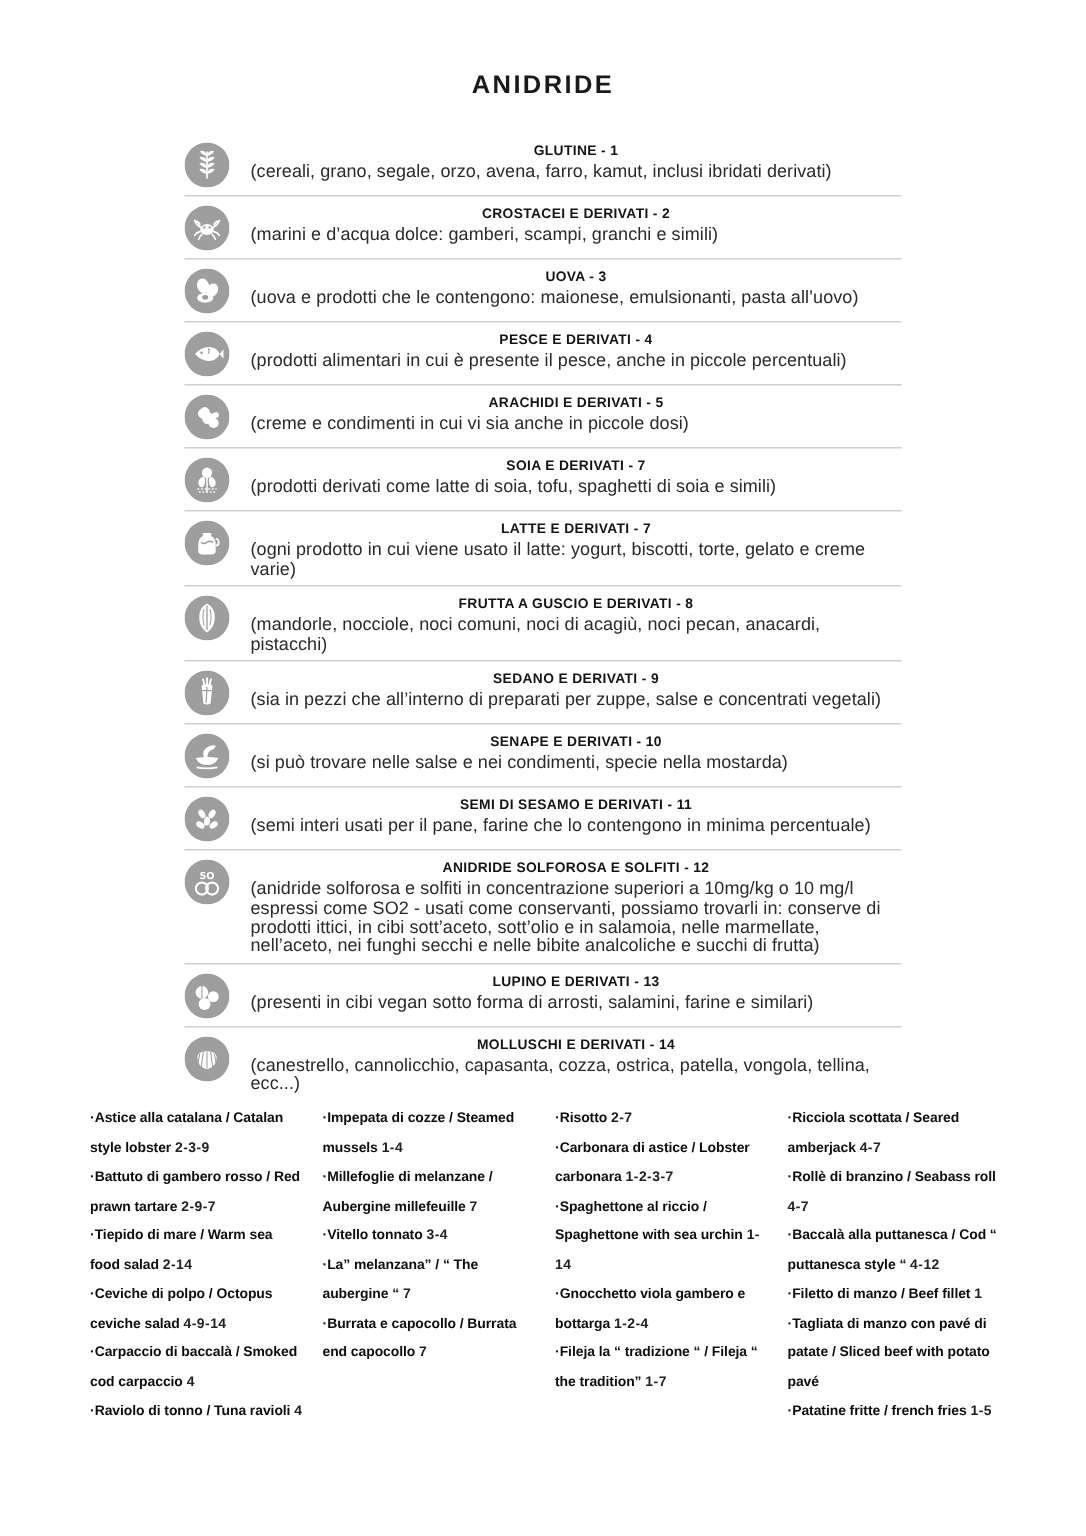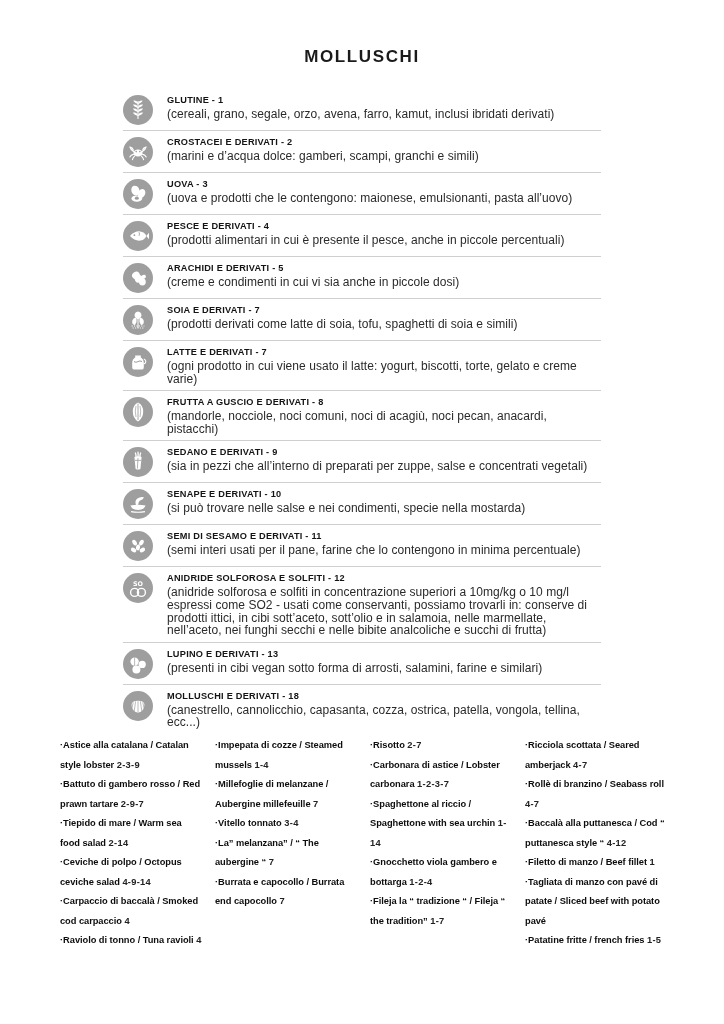--- a/index.html
+++ b/index.html
@@ -49,20 +49,21 @@
   .allergen-icon svg { display:block; width:30px; height:30px; }
 
   .allergen-text { flex: 1 1 auto; padding-top: 1px; }
   .allergen-name {
     font-size: 9.2px;
     font-weight: bold;
     letter-spacing: 0.25px;
     color: #141414;
     line-height: 13px;
     white-space: nowrap;
+    text-align: center;
   }
   .allergen-desc {
     font-size: 12px;
     color: #2a2a2a;
     line-height: 12.6px;
     letter-spacing: 0.05px;
     margin-top: 1px;
   }
 
   
@@ -88,21 +89,21 @@
   .dish-item .codes {
     font-weight: 700;
     color: #222;
     letter-spacing: 0.3px;
   }
   .bullet { letter-spacing: 0; }
 </style>
 </head>
 <body>
 
-<h1 class="page-title">MOLLUSCHI</h1>
+<h1 class="page-title">ANIDRIDE</h1>
 
 <div class="allergen-list">
     <div class="allergen-row">
       <span class="allergen-icon">
         <svg viewBox="0 0 30 30">
           <circle cx="15" cy="15" r="15" fill="#9e9e9e"></circle>
           <use href="#g-wheat-icon"></use>
         </svg>
       </span>
       <div class="allergen-text">
@@ -255,21 +256,21 @@
       </div>
     </div>
     <div class="allergen-row last">
       <span class="allergen-icon">
         <svg viewBox="0 0 30 30">
           <circle cx="15" cy="15" r="15" fill="#9e9e9e"></circle>
           <use href="#g-shell-icon"></use>
         </svg>
       </span>
       <div class="allergen-text">
-        <div class="allergen-name">MOLLUSCHI E DERIVATI - 18</div>
+        <div class="allergen-name">MOLLUSCHI E DERIVATI - 14</div>
         <div class="allergen-desc">(canestrello, cannolicchio, capasanta, cozza, ostrica, patella, vongola, tellina, ecc...)</div>
       </div>
     </div>
   </div>
 
 <div class="dishes">
     <div class="dish-col">
       <div class="dish-item"><span class="bullet">·</span><span>Astice alla catalana / Catalan style lobster</span> <span class="codes">2-3-9</span></div>
       <div class="dish-item"><span class="bullet">·</span><span>Battuto di gambero rosso / Red prawn tartare</span> <span class="codes">2-9-7</span></div>
       <div class="dish-item"><span class="bullet">·</span><span>Tiepido di mare / Warm sea food salad</span> <span class="codes">2-14</span></div>

